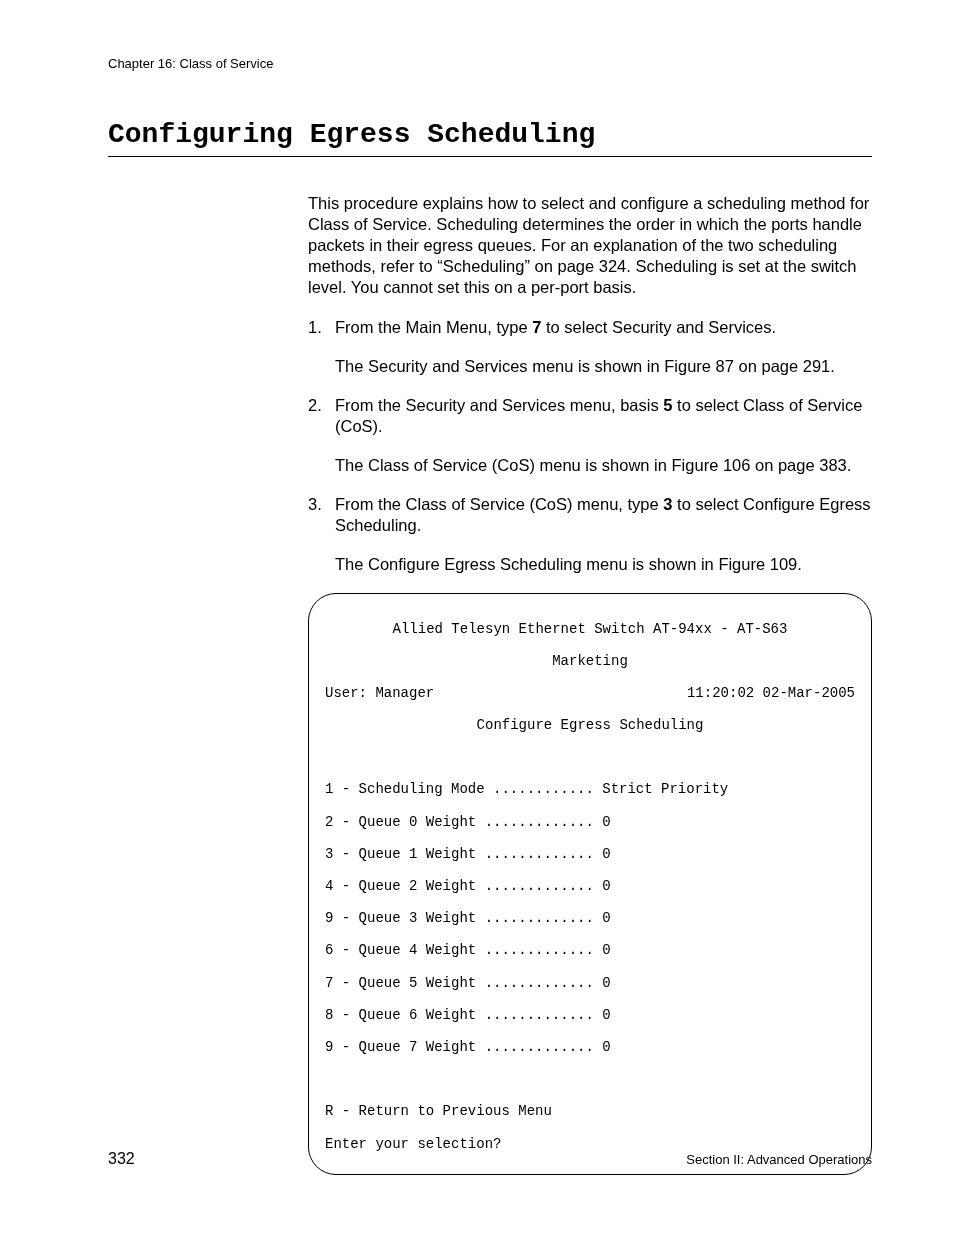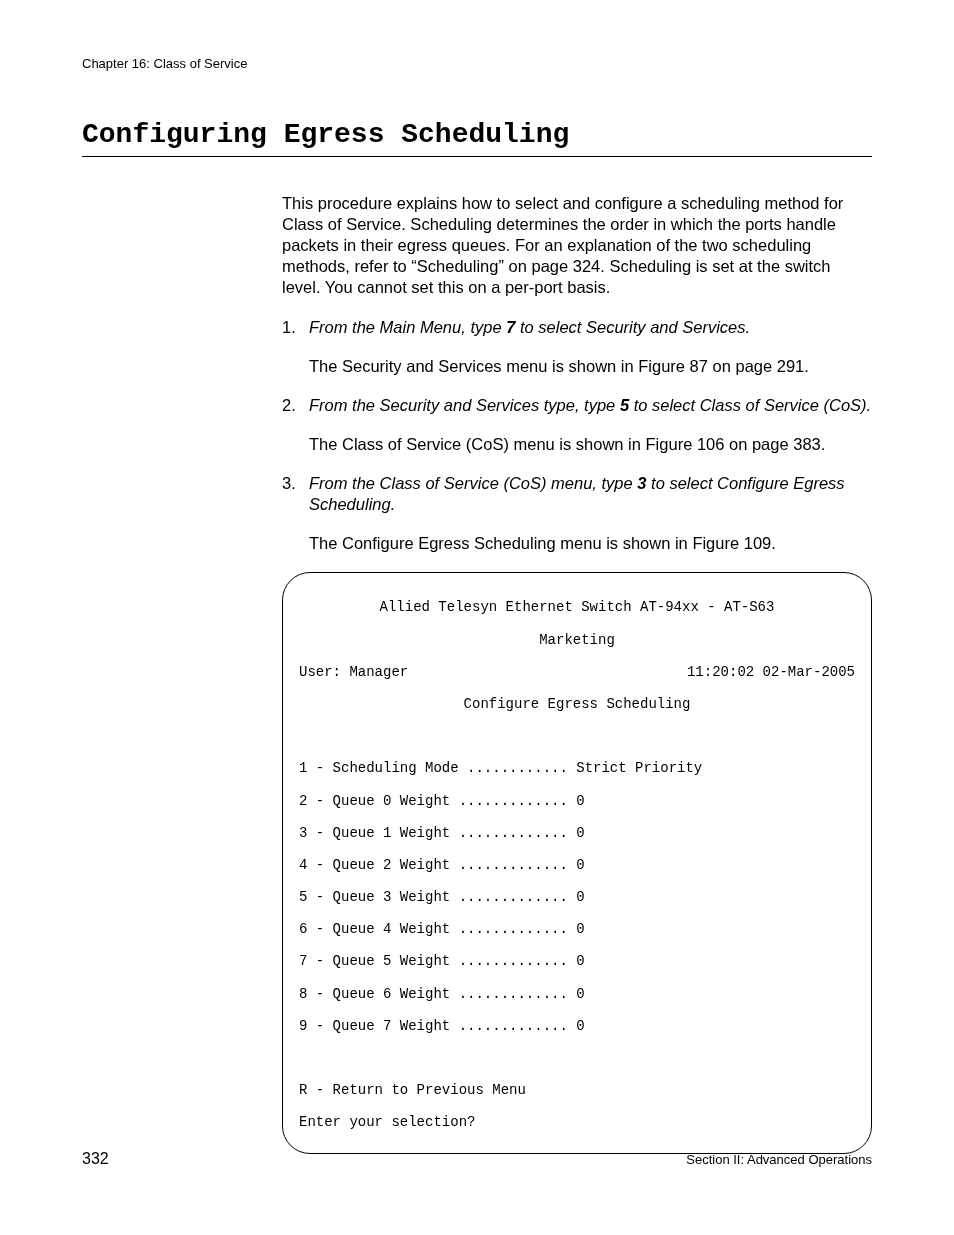--- a/index.html
+++ b/index.html
@@ -11,20 +11,21 @@
     color: #000;
     background: #fff;
     position: relative;
     box-sizing: border-box;
   }
   .page {
     position: absolute;
     inset: 0;
     padding: 56px 82px 0 82px;
     box-sizing: border-box;
+    margin-left: 26px;
   }
   .chapter-line {
     font-size: 13px;
     margin-bottom: 48px;
   }
   .heading {
     font-family: Liberation Mono, monospace;
     font-size: 28px;
     font-weight: bold;
     margin: 0 0 6px 0;
@@ -43,21 +44,21 @@
     margin: 0 0 18px 0;
   }
   .step-row {
     display: flex;
     margin: 0 0 18px 0;
   }
   .step-num {
     width: 27px;
     flex: 0 0 27px;
   }
-  .step-text { flex: 1; font-style: italic; }
+  .step-text { flex: 1; }
   .step-sub {
     margin: 0 0 18px 27px;
   }
   .terminal {
     font-family: "Courier New", Courier, monospace;
     font-size: 14px;
     line-height: 1.15;
     border: 1.3px solid #000;
     border-radius: 28px;
     padding: 10px 16px 6px 16px;
@@ -96,21 +97,21 @@
       <div class="step-num">1.</div>
       <div class="step-text">
         <span>From the Main Menu, type </span><b>7</b><span> to select Security and Services.</span>
       </div>
     </div>
     <p class="step-sub">The Security and Services menu is shown in Figure 87 on page 291.</p>
 
     <div class="step-row">
       <div class="step-num">2.</div>
       <div class="step-text">
-        <span>From the Security and Services type, type </span><b>5</b><span> to select Class of Service (CoS).</span>
+        <span>From the Security and Services menu, basis </span><b>5</b><span> to select Class of Service (CoS).</span>
       </div>
     </div>
     <p class="step-sub">The Class of Service (CoS) menu is shown in Figure 106 on page 383.</p>
 
     <div class="step-row">
       <div class="step-num">3.</div>
       <div class="step-text">
         <span>From the Class of Service (CoS) menu, type </span><b>3</b><span> to select Configure Egress Scheduling.</span>
       </div>
     </div>
@@ -119,21 +120,21 @@
     <div class="terminal">
 <div class="term-center">Allied Telesyn Ethernet Switch AT-94xx - AT-S63</div>
 <div class="term-center">Marketing</div>
 <div class="term-row-split"><span>User: Manager</span><span>11:20:02 02-Mar-2005</span></div>
 <div class="term-center">Configure Egress Scheduling</div>
 <div> </div>
 <div>1 - Scheduling Mode ............ Strict Priority</div>
 <div>2 - Queue 0 Weight ............. 0</div>
 <div>3 - Queue 1 Weight ............. 0</div>
 <div>4 - Queue 2 Weight ............. 0</div>
-<div>5 - Queue 3 Weight ............. 0</div>
+<div>9 - Queue 3 Weight ............. 0</div>
 <div>6 - Queue 4 Weight ............. 0</div>
 <div>7 - Queue 5 Weight ............. 0</div>
 <div>8 - Queue 6 Weight ............. 0</div>
 <div>9 - Queue 7 Weight ............. 0</div>
 <div> </div>
 <div>R - Return to Previous Menu</div>
 <div>Enter your selection?</div>
 </div>
 
   </div>

